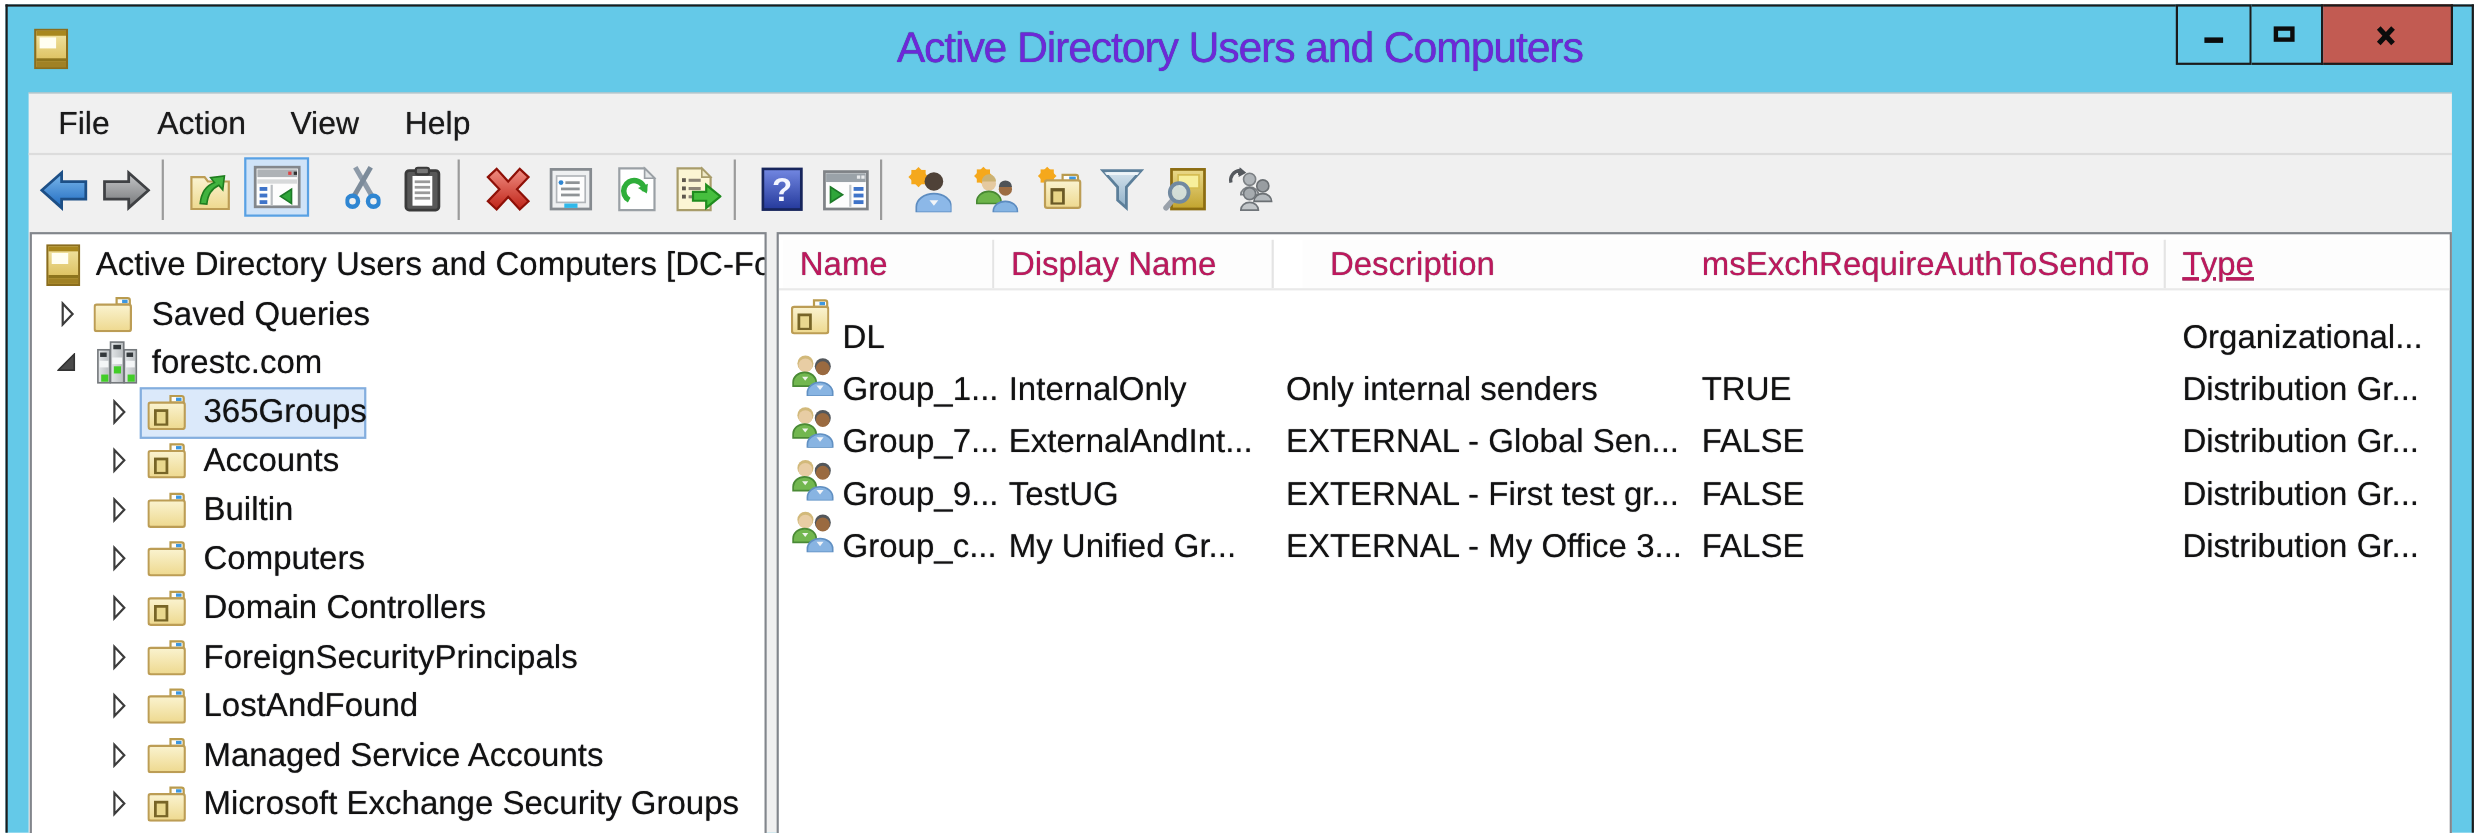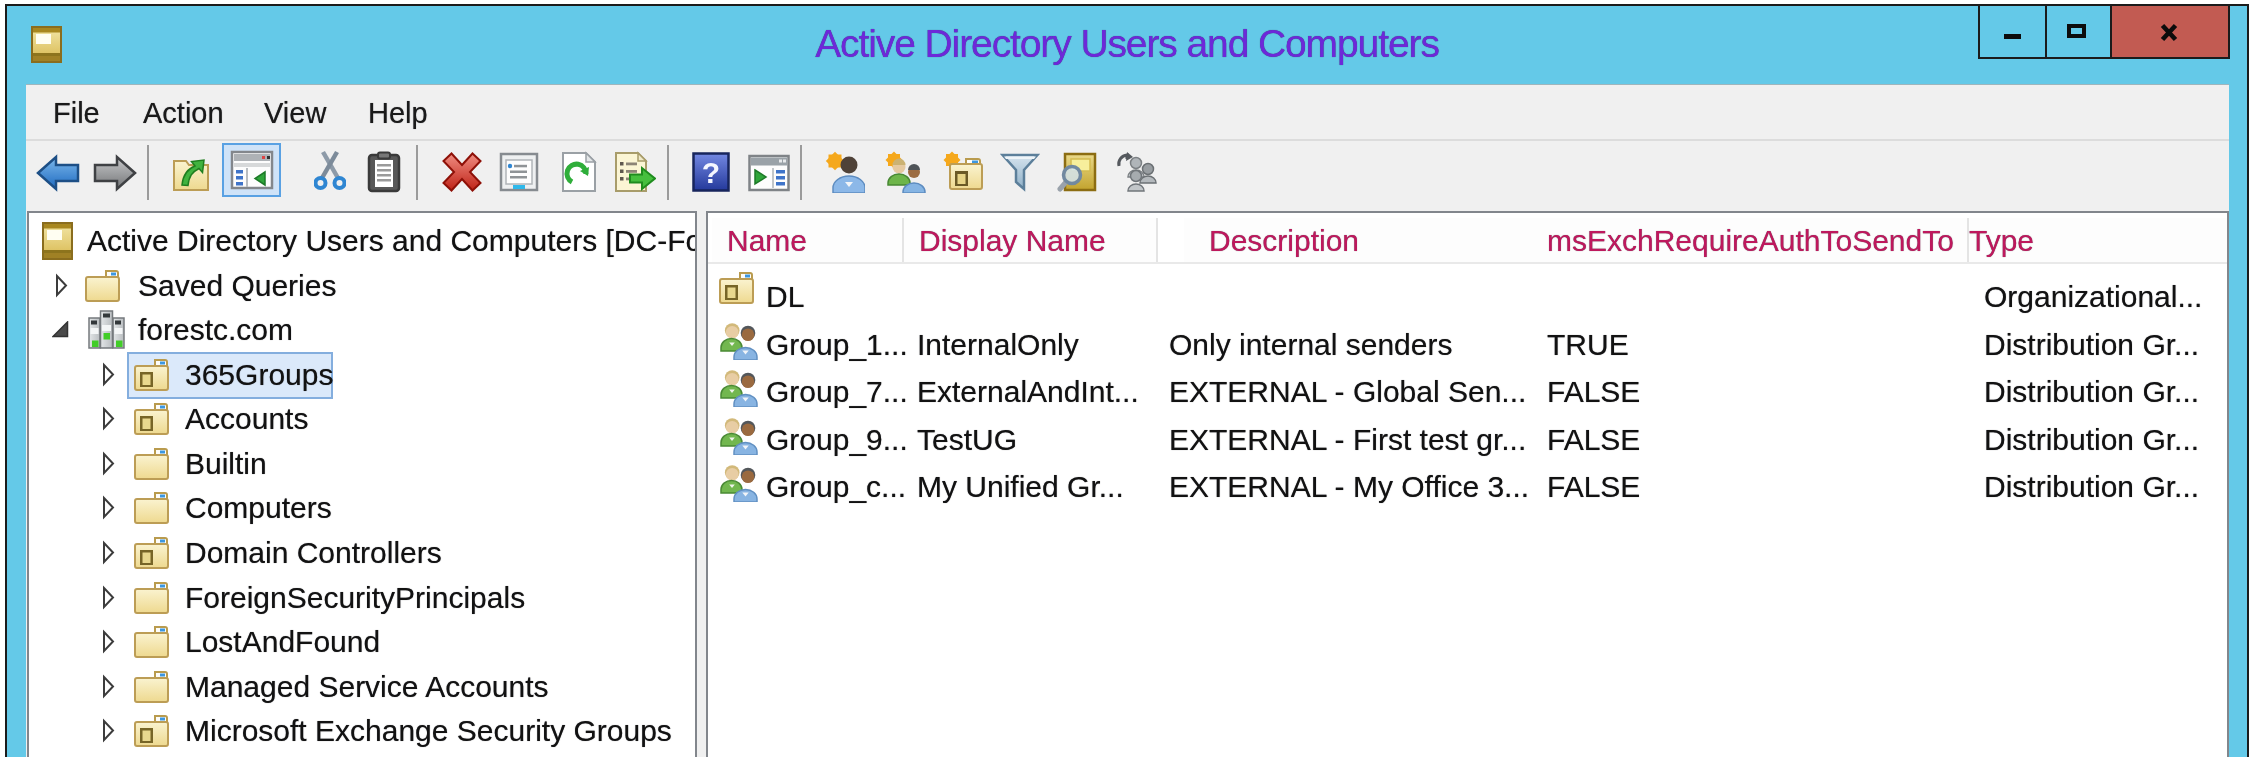--- a/index.html
+++ b/index.html
@@ -38,21 +38,21 @@
   .trow .txt { position:absolute; top:0; line-height:45px; }
   .arrow { position:absolute; }
   .ticon { position:absolute; }
   #sel { position:absolute; left:98px; top:139px; width:206px; height:47px;
     background:#dbe9fa; border:2px solid #84aede; }
   
   .hcell { position:absolute; top:5px; height:44px; background:#fdfdfd; font-size:30px;
     color:#be185d; line-height:45px; border-right:2px solid #e4e4e4; }
   #hline { position:absolute; left:0; top:49px; width:100%; height:2px; background:#e9e9e9; }
   .lrow { position:absolute; left:0; width:100%; height:48px; font-size:30px; color:#121212; }
-  .lrow span { position:absolute; top:8px; line-height:48px; white-space:nowrap; }
+  .lrow span { position:absolute; top:18px; line-height:48px; white-space:nowrap; }
   .licon { position:absolute; left:11px; top:5px; }
   .c1 { left:58px; } .c2 { left:209px; } .c3 { left:461px; } .c4 { left:839px;text-align:right; } .c5 { left:1276px; }
 </style>
 </head>
 <body>
 <svg width="0" height="0" style="position:absolute">
   <defs>
     <linearGradient id="fg" x1="0" y1="0" x2="0" y2="1">
         <stop offset="0" stop-color="#faf3d0"></stop>
         <stop offset="1" stop-color="#eed98f"></stop>
@@ -410,21 +410,21 @@
             <rect x="8.5" y="16.5" width="8" height="10.5" fill="#e9d88e"></rect>
           </svg>
         <span class="txt" style="left:156px">Microsoft Exchange Security Groups</span>
       </div>
     </div>
     <div id="listpane">
       <div class="hcell" style="left:4px;  width:192px; padding-left:15px;">Name</div>
       <div class="hcell" style="left:196px;width:254px; padding-left:15px;">Display Name</div>
       <div class="hcell" style="left:476px;width:370px; padding-left:25px;">Description</div>
       <div class="hcell" style="left:820px;width:441px; padding-left:19px;">msExchRequireAuthToSendTo</div>
-      <div class="hcell" style="left:1261px;width:258px; border-right:none;">Type</div>
+      <div class="hcell" style="left:1261px;width:258px; padding-left:15px; border-right:none;text-decoration:underline;">Type</div>
       <div id="hline"></div>
       <div class="lrow" style="top:52px">
         <svg class="licon" style="top:6px" width="35" height="33" viewBox="0 0 35 33">
             <path d="M21,2 h10 a2,2 0 0 1 2,2 v4 h-12 z" fill="#fdfdfb" stroke="#b99b4e" stroke-width="2"></path>
             <rect x="26" y="3.5" width="5" height="3" fill="#3c97e0"></rect>
             <rect x="1" y="8" width="33" height="24" rx="2" fill="url(#fg)" stroke="#bc9d55" stroke-width="2"></rect>
             <rect x="6" y="14" width="13" height="15" fill="#776527"></rect>
             <rect x="8.5" y="16.5" width="8" height="10.5" fill="#e9d88e"></rect>
           </svg>
         <span class="c1">DL</span>

